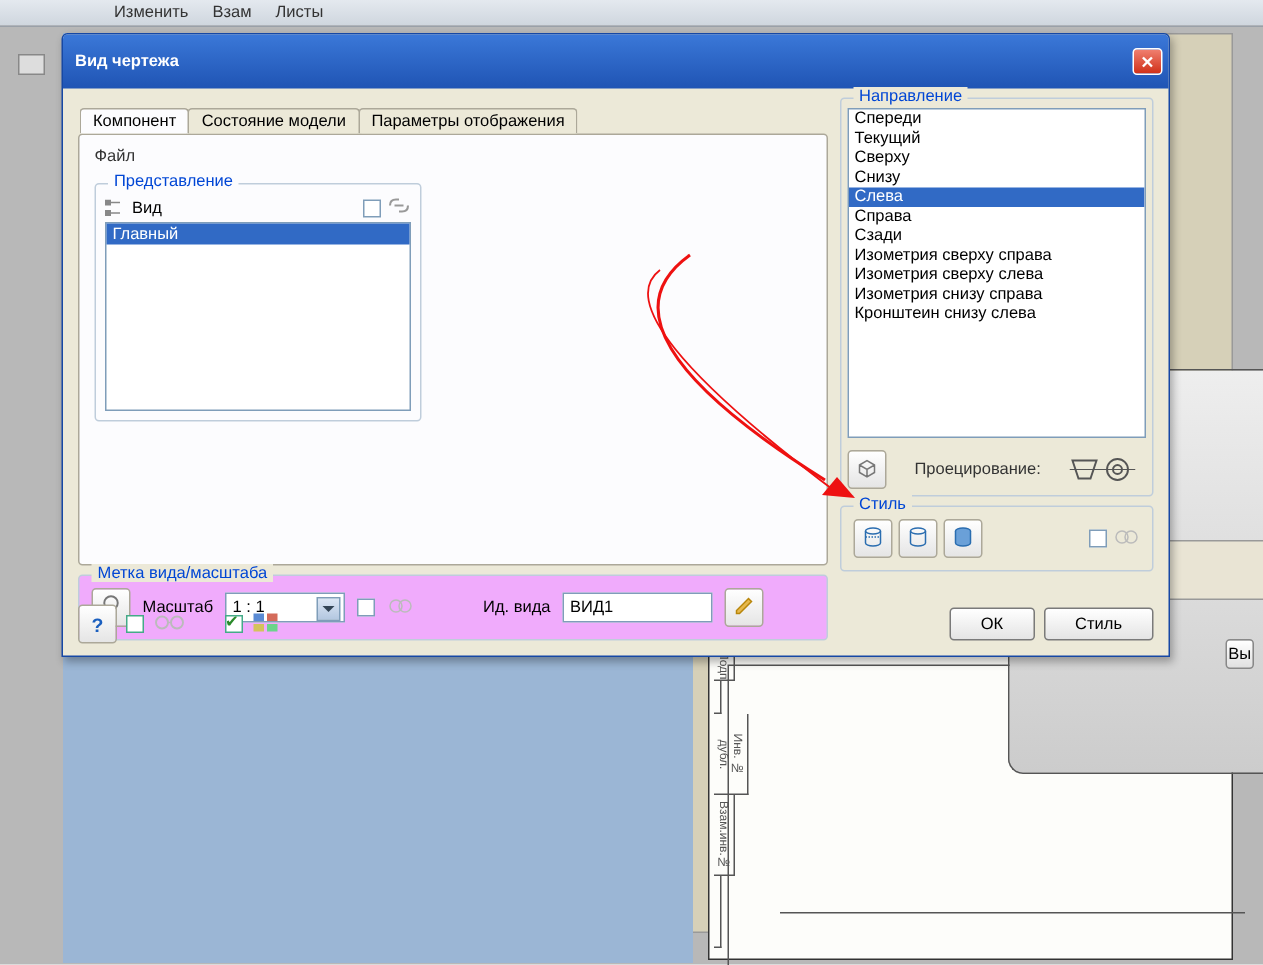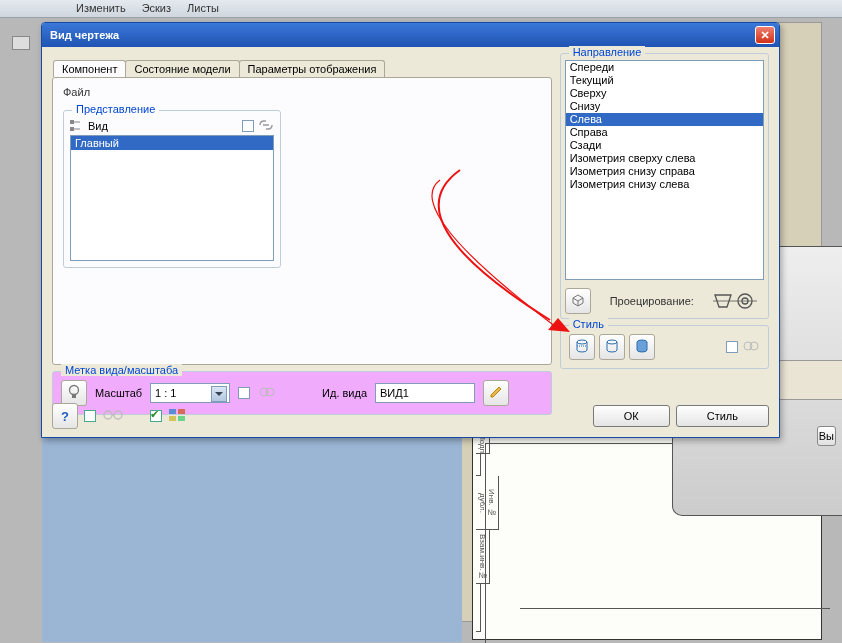--- a/index.html
+++ b/index.html
@@ -16,21 +16,21 @@
   .sheet-white .inner { position:absolute; left:12px; top:12px; right:-50px; bottom:-50px; border:1px solid #555; }
   .stamp { position:absolute; left:476px; top:432px; width:48px; height:205px; }
   .stamp .row { height:22px; border-bottom:1px solid #555; border-right:1px solid #555; font-size:8px; writing-mode:vertical-rl; text-align:center; padding:2px; color:#555;}
   .hline { position:absolute; left:520px; top:608px; width:310px; height:1px; background:#555; }
   .shadow-box { position:absolute; right:0; top:246px; width:170px; height:270px; background:linear-gradient(#eee,#ccc); border:1px solid #555; border-right:none; border-radius:10px 0 0 10px; }
   .tool-panel { position:absolute; right:0; top:360px; width:170px; height:40px; background:#e9e4d4; border:1px solid #999; border-right:none; }
   .btn-vy { position:absolute; right:6px; top:426px; padding:3px 1px; background:linear-gradient(#fff,#e0e0e0); border:1px solid #888; border-radius:3px; }
 
   
   .dialog { position:absolute; left:41px; top:22px; width:739px; height:416px; background:#ece9d8; border:1px solid #1648a5; border-radius:4px 4px 0 0; box-shadow:2px 3px 6px rgba(0,0,0,.3);}
-  .titlebar { height:24px; background:linear-gradient(#3b78d8,#1f54b4); border-radius:3px 3px 0 0; display:flex; align-items:center; padding:0 4px 0 8px; color:#fff; font-weight:bold;}
+  .titlebar { height:36px; background:linear-gradient(#3b78d8,#1f54b4); border-radius:3px 3px 0 0; display:flex; align-items:center; padding:0 4px 0 8px; color:#fff; font-weight:bold;}
   .titlebar .t-title { flex:1; }
   .close-btn { width:20px; height:18px; background:linear-gradient(#f08070,#d03018); border:1px solid #fff; border-radius:3px; color:#fff; display:flex; align-items:center; justify-content:center; font-weight:bold; font-size:12px; cursor:pointer;}
 
   .dialog-body { padding:6px 10px; display:flex; gap:8px; }
 
   .left-col { width:506px; }
   .right-col { width:212px; }
 
   .tabs-box { border:1px solid #aca899; background:#fcfcfe; height:288px; position:relative; border-radius:3px; margin-top:24px;}
   .tab-row { position:absolute; top:-18px; left:0; display:flex; }
@@ -69,38 +69,38 @@
   .dir-item { padding:0 4px; line-height:13px; }
   .dir-item.sel { background:#316ac5; color:#fff; }
   .proj-row { margin-top:8px; display:flex; align-items:center; gap:19px;}
   .proj-label { color:#333; }
 
   .style-fs { border:1px solid #bfcddb; border-radius:3px; padding:8px 8px; position:relative; background:#ece9d8; margin-top:6px;}
   .style-fs .legend { position:absolute; top:-8px; left:8px; background:#ece9d8; padding:0 4px; color:#0046d5;}
 
   .bottom-bar { position:absolute; left:10px; right:10px; bottom:8px; display:flex; align-items:center; gap:6px;}
   .spacer { flex:1; }
-  .std-btn { height:22px; padding:0 30px; background:linear-gradient(#fff,#e4e4e4); border:1px solid #7a7a7a; border-radius:3px; cursor:pointer; display:inline-flex; align-items:center; justify-content:center;}
+  .std-btn { height:22px; padding:0 20px; background:linear-gradient(#fff,#e4e4e4); border:1px solid #7a7a7a; border-radius:3px; cursor:pointer; display:inline-flex; align-items:center; justify-content:center;}
   .chk-green { width:12px; height:12px; border:1px solid #4a8; background:#fff; position:relative; display:inline-block;}
   .chk-green.on::after { content:"✔"; color:#2a8a2a; font-size:11px; position:absolute; left:-1px; top:-3px;}
 
   
   .arrow-svg { position:absolute; left:300px; top:150px; pointer-events:none; }
 
   .proj-icon svg, .small-svg svg { display:block; }
 </style>
 </head>
 <body>
 
 <div class="app-bg"></div>
 
 <div class="top-strip">
   <div class="menu-items">
     <span class="menu-item">Изменить</span>
-    <span class="menu-item">Эскиз</span>
+    <span class="menu-item">Взам</span>
     <span class="menu-item">Листы</span>
   </div>
 </div>
 <div class="grey-ribbon"></div>
 
 <div class="canvas-bg"></div>
 <div class="sheet-blue"></div>
 <div class="sheet-white">
   <div class="inner"></div>
 </div>
@@ -206,23 +206,24 @@
       <div class="right-fs" style="margin-top:0;">
         <span class="legend">Направление</span>
         <div class="dir-list">
           <div class="dir-item">Спереди</div>
           <div class="dir-item">Текущий</div>
           <div class="dir-item">Сверху</div>
           <div class="dir-item">Снизу</div>
           <div class="dir-item sel">Слева</div>
           <div class="dir-item">Справа</div>
           <div class="dir-item">Сзади</div>
+          <div class="dir-item">Изометрия сверху справа</div>
           <div class="dir-item">Изометрия сверху слева</div>
           <div class="dir-item">Изометрия снизу справа</div>
-          <div class="dir-item">Изометрия снизу слева</div>
+          <div class="dir-item">Кронштеин снизу слева</div>
         </div>
         <div class="proj-row">
           <div class="icon-btn">
             <span>
               <svg width="16" height="16">
                   <path d="M3 6 L8 3 L13 6 L13 11 L8 14 L3 11 Z M3 6 L8 9 L13 6 M8 9 L8 14" fill="none" stroke="#777" stroke-width="1"></path>
                 </svg>
             </span>
           </div>
           <span class="proj-label">Проецирование:</span>

